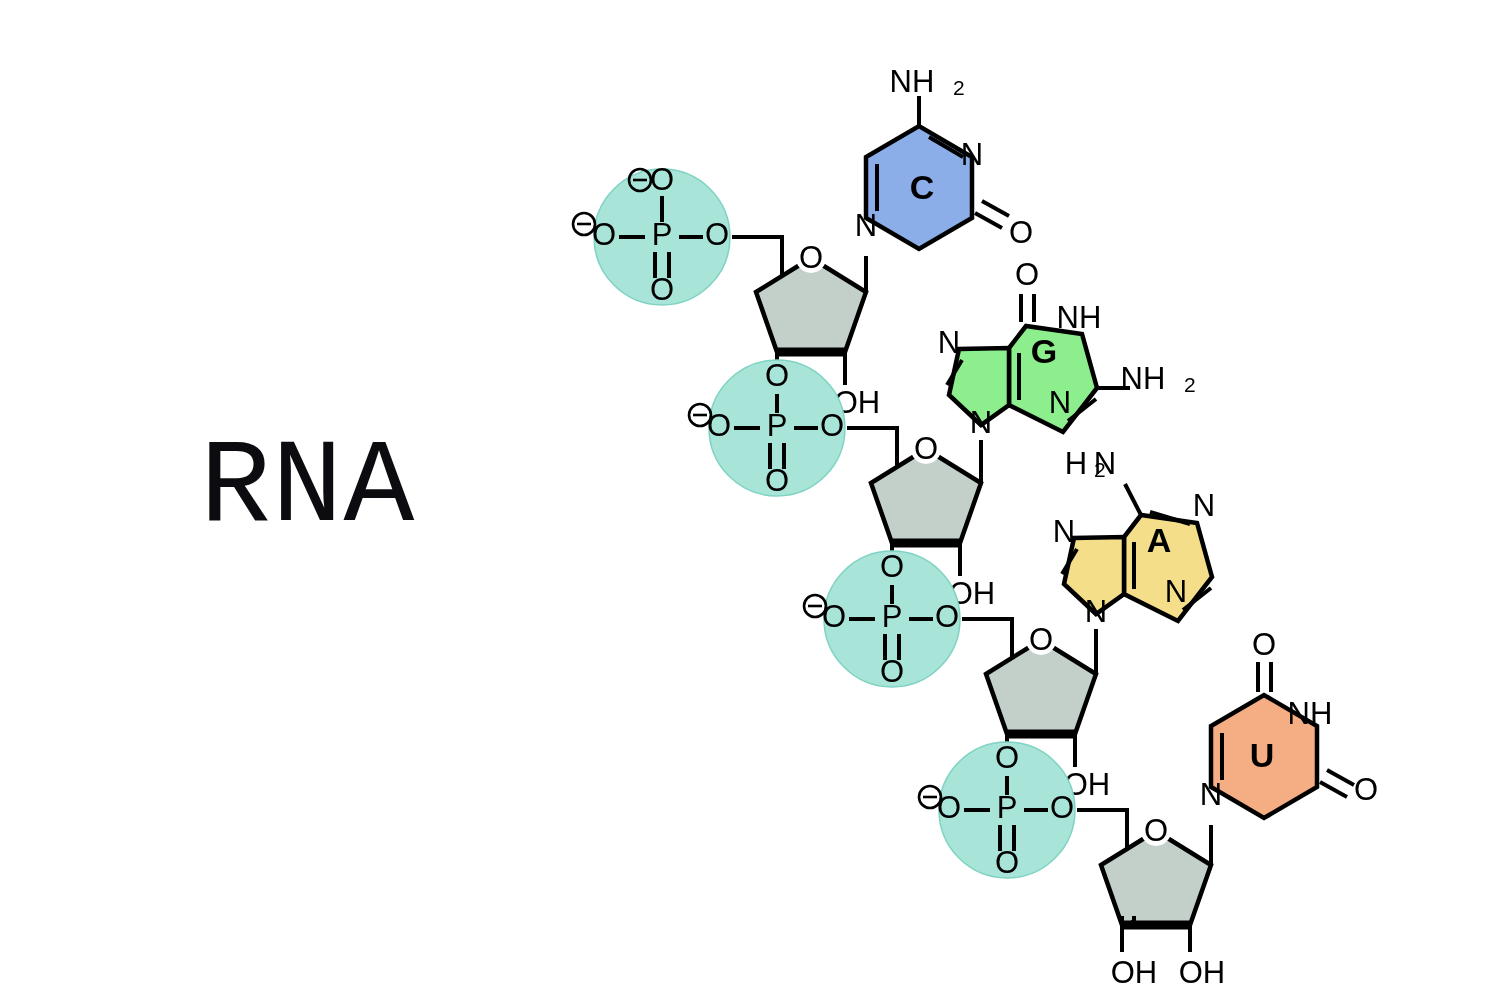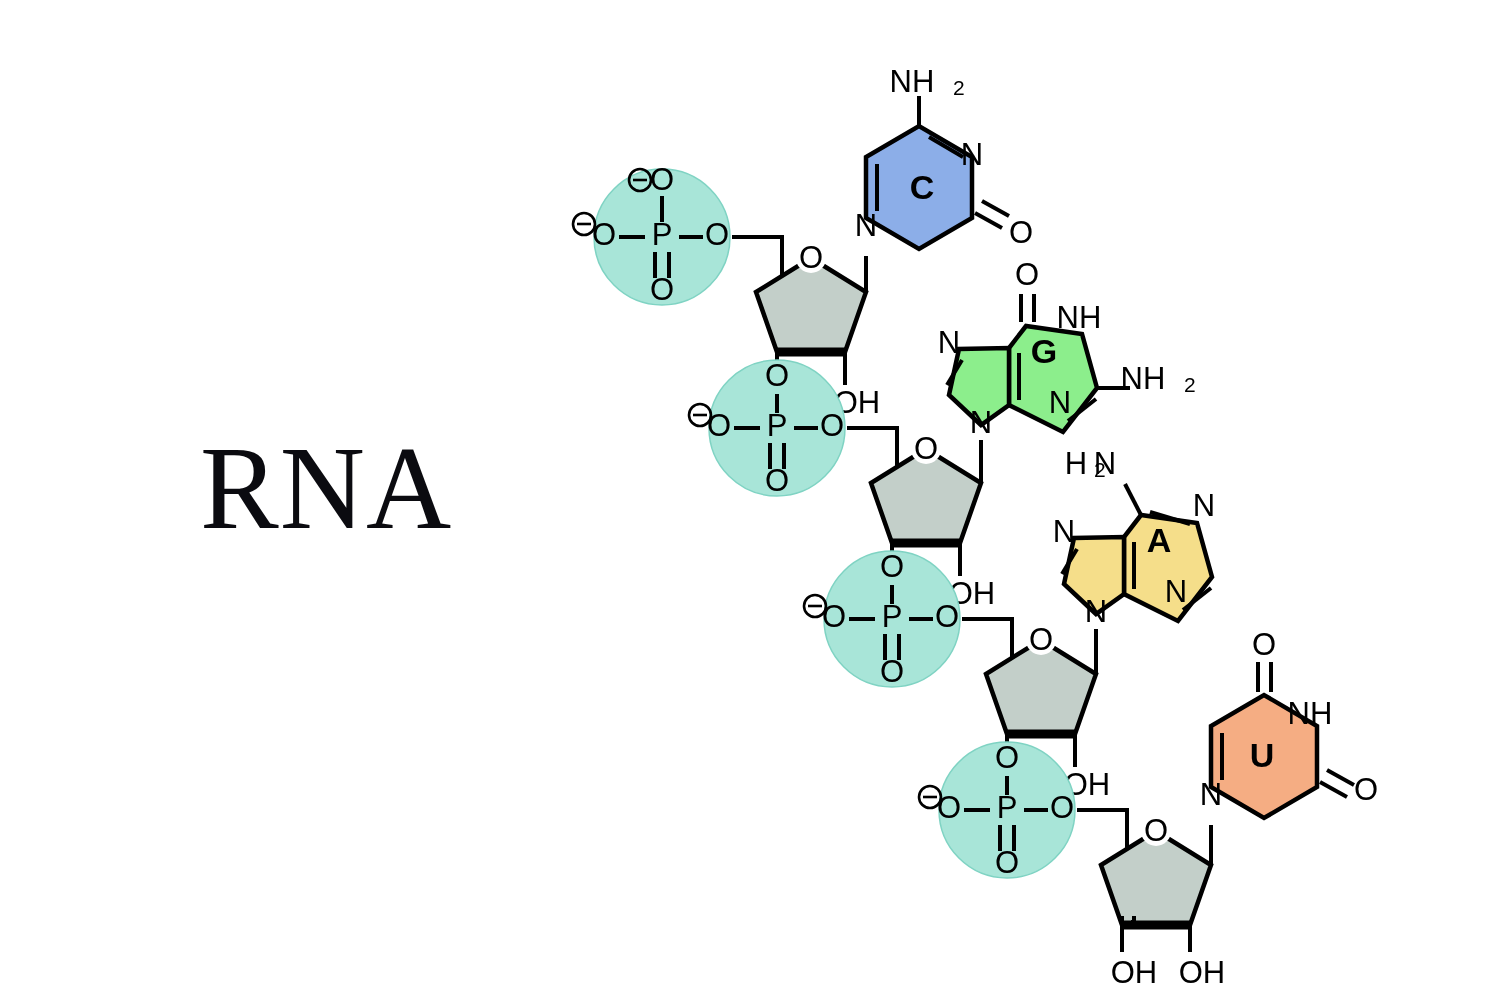--- a/index.html
+++ b/index.html
@@ -17,21 +17,21 @@
   #stage {
     position: relative;
     width: 1500px;
     height: 1000px;
     background: #ffffff;
   }
   #rna-title {
     position: absolute;
     left: 200px;
     top: 430px;
-    font-family: Liberation Serif, serif;
+    font-family: Liberation Mono, monospace;
     font-size: 118px;
     font-weight: 400;
     letter-spacing: 1px;
     color: #0b0b10;
     line-height: 1;
     user-select: none;
   }
   svg#molecule {
     position: absolute;
     left: 0;

